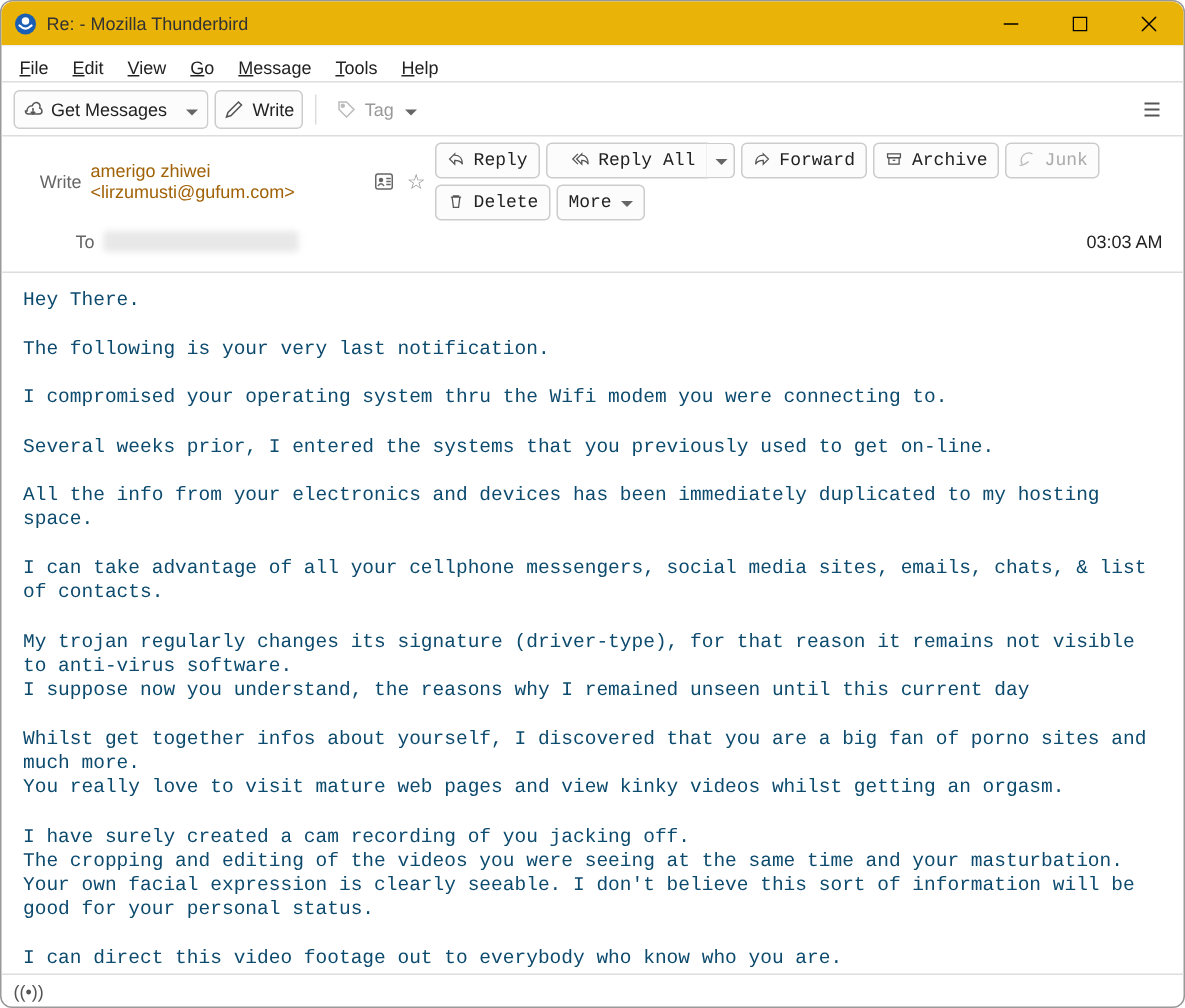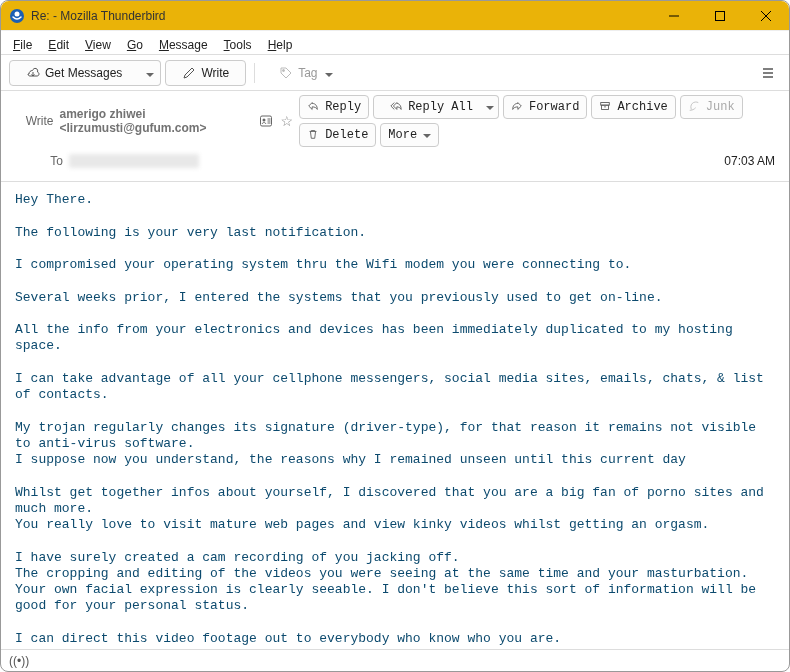--- a/index.html
+++ b/index.html
@@ -64,21 +64,21 @@
     align-items: center;
     gap: 4px;
     padding: 0 8px;
     border-bottom: 1px solid #ddd;
   }
   .tbtn {
     display: inline-flex;
     align-items: center;
     gap: 5px;
     height: 26px;
-    padding: 0 16px;
+    padding: 0 5px;
     border: 1px solid #ccc;
     border-radius: 4px;
     background: #fcfcfc;
     color: #222;
     cursor: default;
   }
   .tbtn.nolabel { padding: 0 6px; }
   .tbtn.chev { border-left: none; border-top-left-radius: 0; border-bottom-left-radius: 0; margin-left: -5px; }
   .tbtn.leftjoin { border-top-right-radius: 0; border-bottom-right-radius: 0; }
   .tbtn.plain { border: none; background: none; }
@@ -97,21 +97,21 @@
     align-items: center;
     min-height: 28px;
     gap: 6px;
   }
   .hdr-label {
     width: 52px;
     text-align: right;
     color: #666;
     font-size: 12px;
   }
-  .hdr-from-val { color: #737373; font-weight: bold; }
+  .hdr-from-val { color: #a16207; }
   .star {
     color: #888;
     font-size: 14px;
     margin-left: 2px;
   }
   .actions {
     display: flex;
     gap: 4px;
     margin-left: auto;
     flex-wrap: wrap;
@@ -333,21 +333,21 @@
         <div class="abtn">
           <span>More</span>
           <span class="chev-down"></span>
         </div>
       </div>
     </div>
 
     <div class="hdr-row">
       <span class="hdr-label">To</span>
       <span class="hdr-to-blur"></span>
-      <span class="hdr-time">07:03 AM</span>
+      <span class="hdr-time">03:03 AM</span>
     </div>
 
   </div>
 
   <div class="mailbody">Hey There.
 
 The following is your very last notification.
 
 I compromised your operating system thru the Wifi modem you were connecting to.
 

